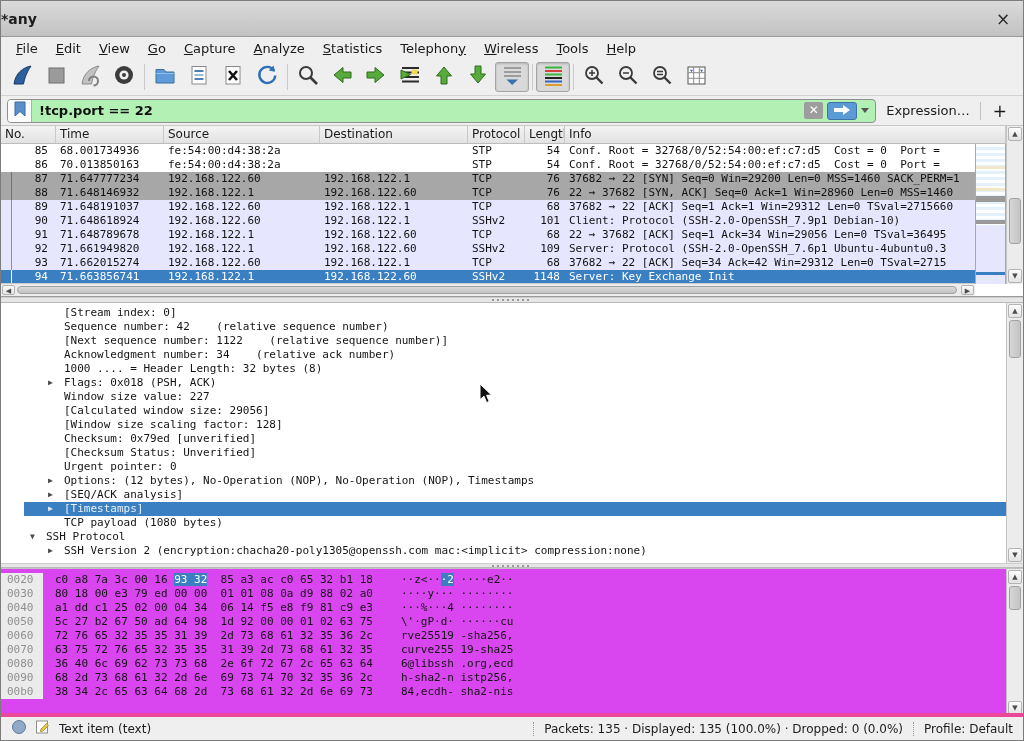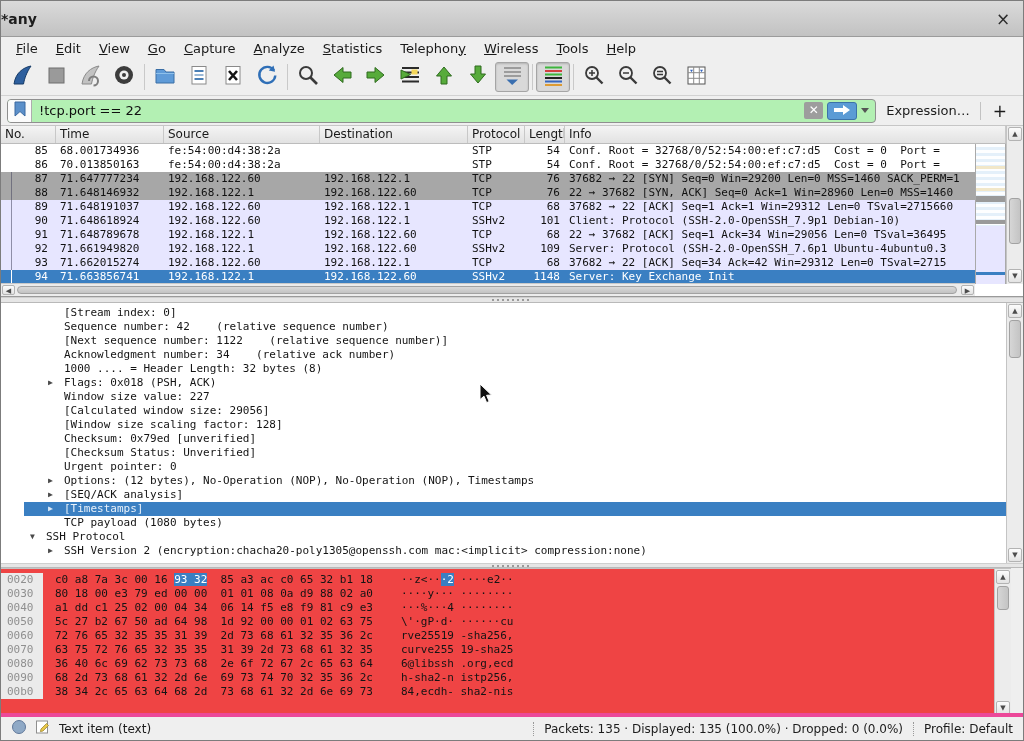--- a/index.html
+++ b/index.html
@@ -26,21 +26,21 @@
              border-bottom:1px solid #d2d2d2; display:flex; align-items:center; padding:0 4px; }
   .tbtn { width:34px; height:30px; display:flex; align-items:center; justify-content:center;
           border:1px solid transparent; border-radius:3px; }
   .tbtn.pressed { background:#d9d9d9; border-color:#a5a5a5; box-shadow:inset 0 1px 2px rgba(0,0,0,.18); }
   .tsep { width:1px; height:26px; background:#c9c9c9; margin:0 3px; }
 
   
   .filterbar { position:absolute; left:0; top:95px; right:0; height:30px; background:#efefef;
                border-bottom:1px solid #c6c6c6; display:flex; align-items:center; padding:0 6px; }
   .filter-field { flex:1; height:24px; display:flex; align-items:center; border:1px solid #8f8f8f;
-                  border-radius:4px; overflow:hidden; background:#b3f0b3; }
+                  border-radius:4px; overflow:hidden; background:#b3f0b3;font-weight:bold; }
   .bookmark-box { width:24px; height:100%; background:#fbfbfb; border-right:1px solid #adadad;
                   display:flex; align-items:center; justify-content:center; }
   .filter-text { flex:1; padding:0 7px; font-size:13px; color:#101010; white-space:pre; overflow:hidden; }
   .clear-btn { width:19px; height:17px; background:#9d9d9d; border-radius:2px; color:#fff;
                font-size:12px; line-height:17px; text-align:center; margin-right:4px; }
   .apply-btn { width:30px; height:18px; background:#5b9bd5; border:1px solid #3c72a8; border-radius:3px;
                display:flex; align-items:center; justify-content:center; margin-right:4px; }
   .caret { width:0; height:0; border-left:4px solid transparent; border-right:4px solid transparent;
            border-top:5px solid #555; margin-right:6px; }
   .expr-label { font-size:13px; color:#1a1a1a; padding:0 10px; }
@@ -106,21 +106,21 @@
              font-family:"DejaVu Sans Mono", monospace; font-size:11px; color:#141414;margin-left:23px; }
   .dt-row { height:14px; line-height:14px; white-space:pre; display:flex; overflow:hidden; }
   .dt-row[data-lvl="0"] { padding-left:6px; }
   .dt-row[data-lvl="1"] { padding-left:24px; }
   .dt-exp { width:16px; font-size:8px; color:#4a4a4a; flex:0 0 16px; }
   .dt-row[data-sel="1"] { background:#3a7fc2; color:#e8f1fa; }
   .dt-row[data-sel="1"] .dt-exp { color:#dbe8f5; }
   .dt-vsb { top:0; height:260px; }
 
   
-  .hexpane { position:absolute; left:0; top:567px; right:12px; height:147px; background:#ef4444;
+  .hexpane { position:absolute; left:0; top:567px; right:0; height:147px; background:#d946ef;
              border-top:1px solid #c2c2c2; overflow:hidden; }
   .hx-rows { position:absolute; left:0; top:4px; right:17px; bottom:0;
              font-family:"DejaVu Sans Mono", monospace; font-size:11px; color:#141414; }
   .hx-row { height:14px; line-height:14px; white-space:pre; display:flex; }
   .hx-off { width:42px; flex:0 0 42px; background:#ebebeb; color:#8f8f8f; padding-left:6px; }
   .hx-hex { margin-left:12px; }
   .hx-ascii { margin-left:28px; }
   .hx-sel { background:#3a7fc2; color:#fff; }
   .hx-vsb { top:0; height:147px; }
 

